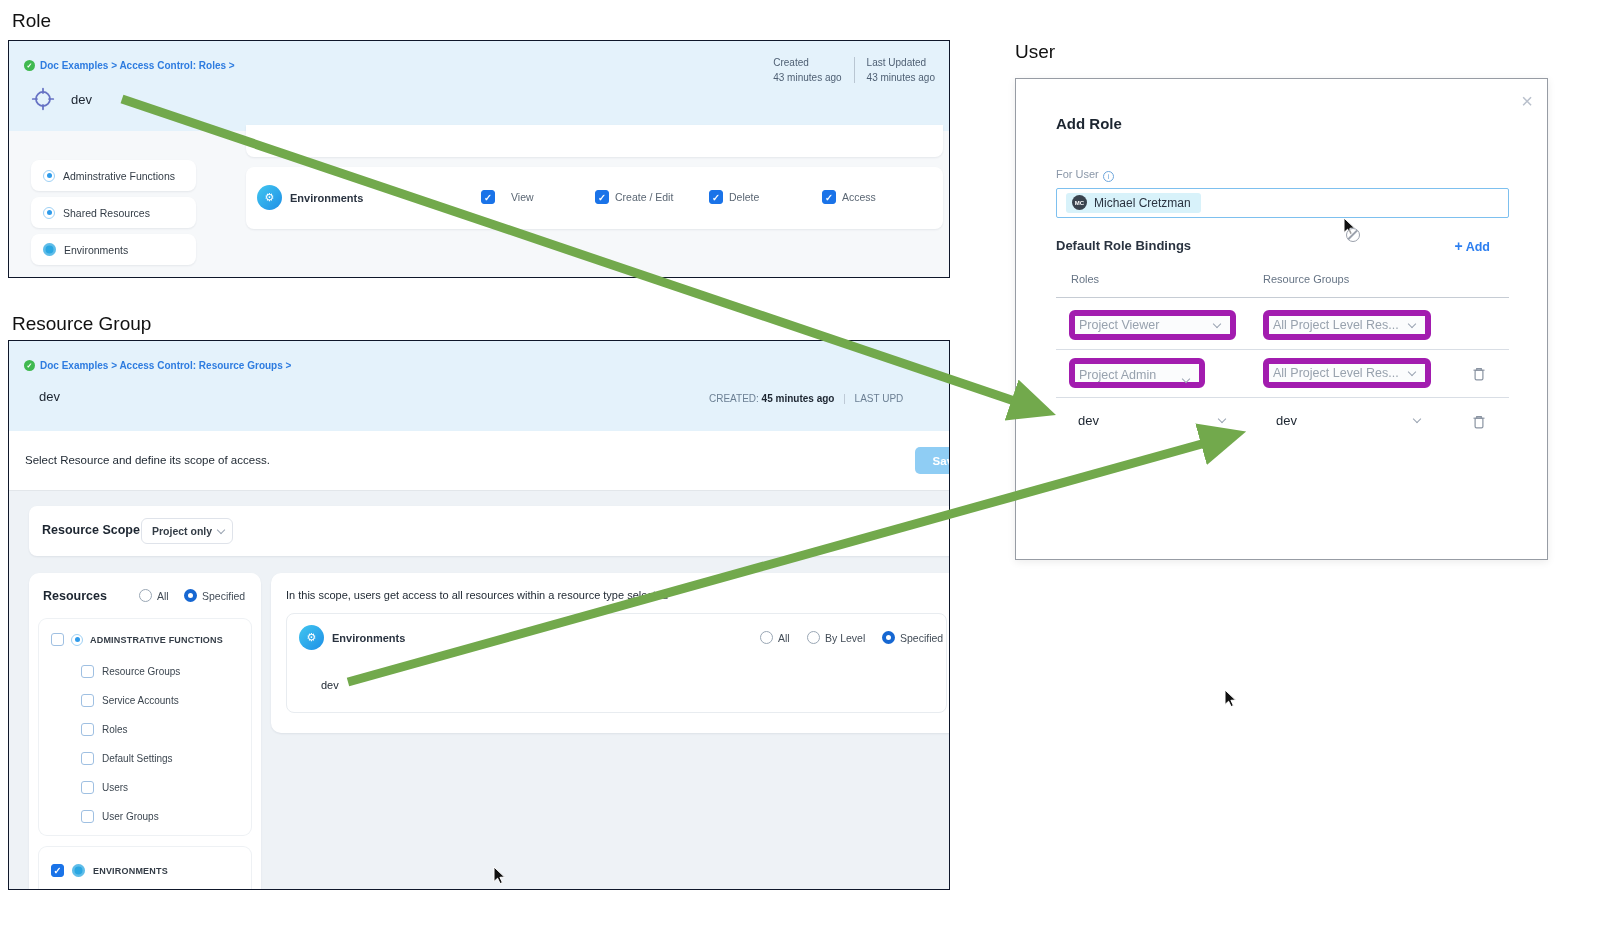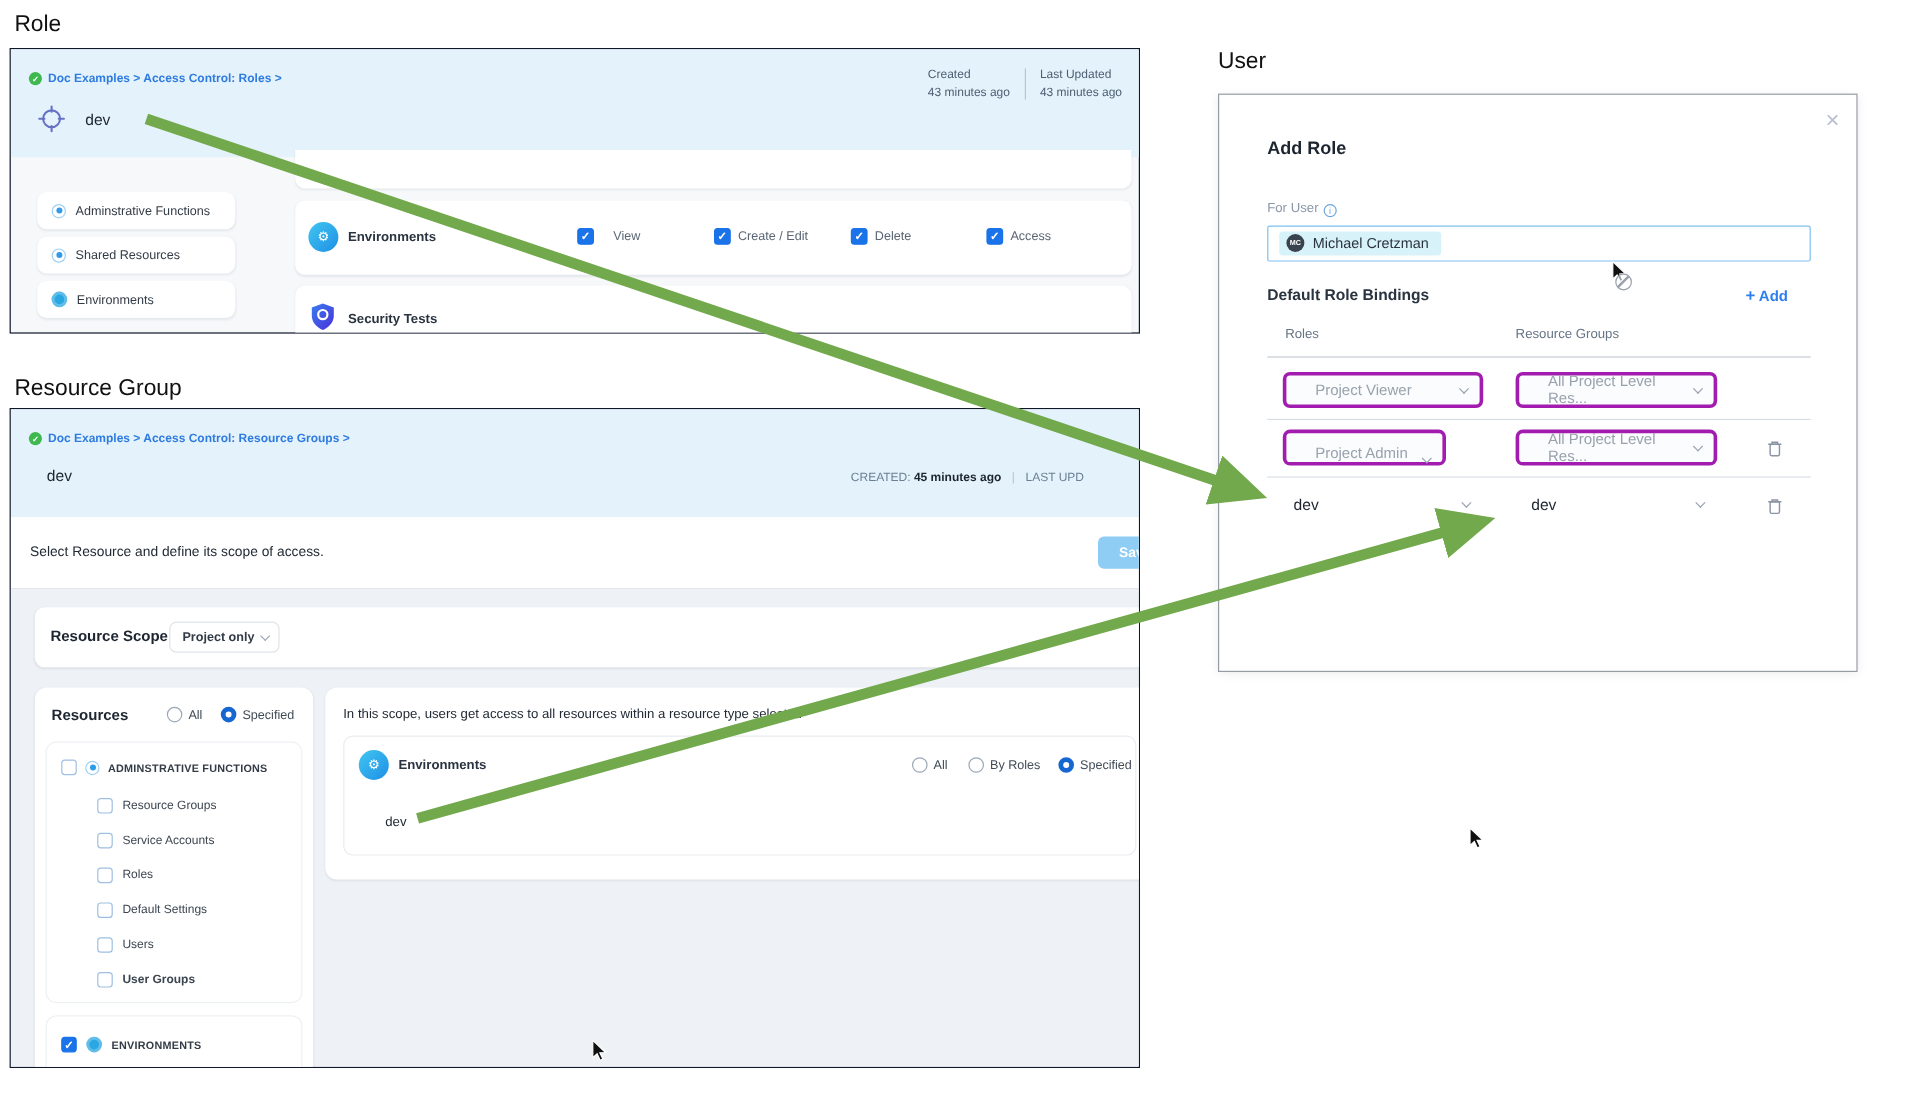--- a/index.html
+++ b/index.html
@@ -39,21 +39,21 @@
   .radio.on { border:4.2px solid #1667d2; }
   .rlab { font-size:10.5px; color:#424c57; }
   .rgroup { display:flex; align-items:center; gap:5px; }
 
   .chev { width:6px; height:6px; border-right:1.5px solid #9aa4b2; border-bottom:1.5px solid #9aa4b2; transform:rotate(45deg); margin-top:-3px; }
 
   
   .env-icon { width:25px; height:25px; border-radius:50%; background:linear-gradient(135deg,#41c6f0,#1e8fe6); color:#fff; display:inline-flex; align-items:center; justify-content:center; font-size:11px; flex:0 0 auto; }
 
   
-  .dd { position:absolute; height:30px; border:3px solid #a21caf; border-radius:6px; background:#fbfcfd; display:flex; align-items:center; justify-content:space-between; padding:0 10px 0 24px; font-size:12.5px; color:#98a2ae; }
+  .dd { position:absolute; height:30px; border:6px solid #a21caf; border-radius:6px; background:#fbfcfd; display:flex; align-items:center; justify-content:space-between; padding:0 10px 0 4px; font-size:12.5px; color:#98a2ae; }
 
   .trash { position:absolute; width:16px; height:16px; }
 
   
   .cursor { position:absolute; z-index:60; }
   .noent { position:absolute; z-index:60; width:14px; height:14px; border-radius:50%; border:1.7px solid #9ba1ac; background:rgba(255,255,255,.6); }
   .noent::after { content:""; position:absolute; left:-1px; top:4.6px; width:13px; height:1.7px; background:#9ba1ac; transform:rotate(-45deg); }
 
   .overlay { position:absolute; left:0; top:0; z-index:50; pointer-events:none; }
 
@@ -130,33 +130,20 @@
       <span style="position:absolute; left:463px; top:23px; display:flex; gap:6px; align-items:center;">
         <span class="cb on">✓</span>
         <span style="font-size:10.5px; color:#5a6673;">Delete</span>
       </span>
       <span style="position:absolute; left:576px; top:23px; display:flex; gap:6px; align-items:center;">
         <span class="cb on">✓</span>
         <span style="font-size:10.5px; color:#5a6673;">Access</span>
       </span>
     </div>
 
-    <div class="card" style="position:absolute; left:237px; top:197px; right:6px; height:60px;">
-      <svg style="position:absolute; left:12px; top:14px;" width="22" height="24" viewBox="0 0 24 26">
-        <defs>
-            <linearGradient id="shg" x1="0" y1="0" x2="1" y2="1">
-          <stop offset="0" stop-color="#3a7bf0"></stop>
-              <stop offset="1" stop-color="#4a30d8"></stop>
-        </linearGradient>
-          </defs>
-        <path d="M12 1l10 3.6v7.2c0 6.3-4.3 10.8-10 13.2C6.3 22.6 2 18.1 2 11.8V4.6z" fill="url(#shg)"></path>
-        <circle cx="12" cy="11" r="4.2" fill="none" stroke="#fff" stroke-width="2"></circle>
-      </svg>
-      <span style="position:absolute; left:44px; top:22px; font-size:11px; font-weight:600; color:#2a3340;">Security Tests</span>
-    </div>
   </div>
 
   <div class="panel" style="left:8px; top:340px; width:942px; height:550px;">
     <div class="panel-hd" style="height:90px;">
       <div class="crumb" style="left:15px; top:19px;">
         <span class="gdot">✓</span>
         <span>Doc Examples &gt; Access Control: Resource Groups &gt;</span>
       </div>
       <div class="ptitle" style="left:30px; top:48px;">dev</div>
       <div style="position:absolute; left:700px; top:52px; width:300px; white-space:nowrap; font-size:10px;">
@@ -216,21 +203,21 @@
           <span style="position:absolute; left:42px; top:133px; display:flex; align-items:center; gap:8px;">
             <span class="cb sm"></span>
             <span style="font-size:10px; color:#3c4650;">Default Settings</span>
           </span>
           <span style="position:absolute; left:42px; top:162px; display:flex; align-items:center; gap:8px;">
             <span class="cb sm"></span>
             <span style="font-size:10px; color:#3c4650;">Users</span>
           </span>
           <span style="position:absolute; left:42px; top:191px; display:flex; align-items:center; gap:8px;">
             <span class="cb sm"></span>
-            <span style="font-size:10px; color:#3c4650;font-weight:bold;">User Groups</span>
+            <span style="font-size:10px; color:#3c4650;">User Groups</span>
           </span>
         </div>
 
         <div class="card" style="position:absolute; left:10px; right:10px; top:274px; height:60px; box-shadow:0 0 0 1px #eef1f4;">
           <span style="position:absolute; left:12px; top:17px; display:flex; align-items:center; gap:8px;">
             <span class="cb sm on">✓</span>
             <span class="blue-ball"></span>
             <span style="font-size:9px; font-weight:600; color:#333c46; letter-spacing:.2px;">ENVIRONMENTS</span>
           </span>
         </div>
@@ -241,21 +228,21 @@
         <div style="position:absolute; left:15px; right:16px; top:40px; height:100px; border:1px solid #e8ecf0; border-radius:8px; background:#fff;">
           <span class="env-icon" style="position:absolute; left:12px; top:11px;">⚙</span>
           <span style="position:absolute; left:45px; top:18px; font-size:11px; font-weight:600; color:#2a3340;">Environments</span>
 
           <span class="rgroup" style="position:absolute; left:473px; top:17px;">
             <span class="radio"></span>
             <span class="rlab">All</span>
           </span>
           <span class="rgroup" style="position:absolute; left:520px; top:17px;">
             <span class="radio"></span>
-            <span class="rlab">By Roles</span>
+            <span class="rlab">By Level</span>
           </span>
           <span class="rgroup" style="position:absolute; left:595px; top:17px;">
             <span class="radio on"></span>
             <span class="rlab">Specified</span>
           </span>
 
           <span style="position:absolute; left:34px; top:65px; font-size:11px; color:#1c2530;">dev</span>
         </div>
       </div>
     </div>

